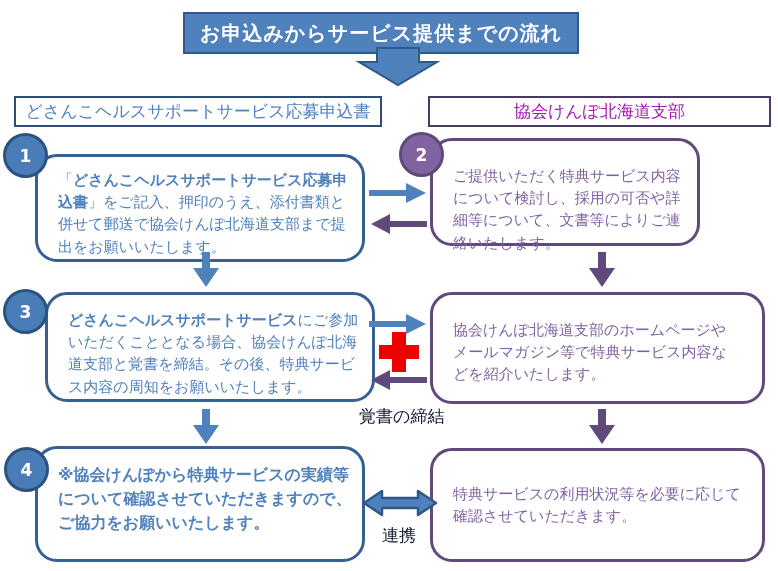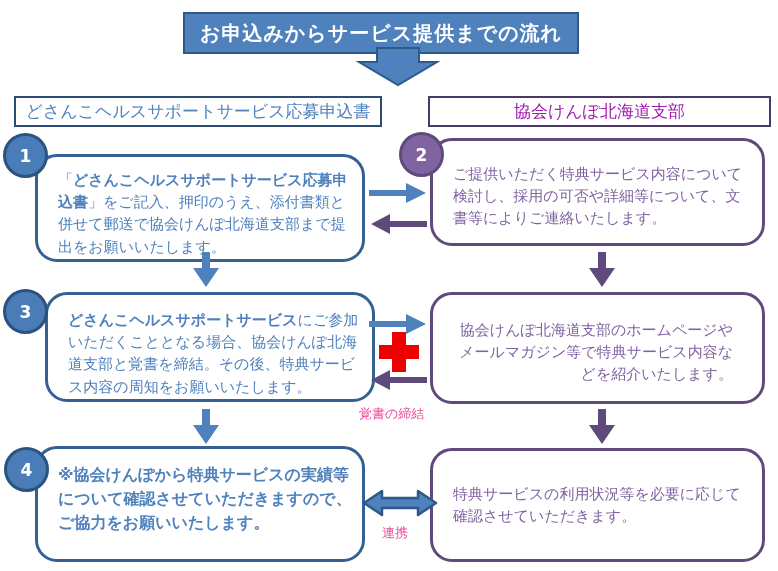--- a/index.html
+++ b/index.html
@@ -17,40 +17,40 @@
   .col-header.left{left:14px;width:364px;border:2px solid #2C4D75;color:#4F81BD;}
   .col-header.right{left:428px;width:339px;border:2px solid #4A3964;color:#a21caf;}
 
   
   .box{position:absolute;background:#fff;border-radius:22px;box-sizing:border-box;
     font-size:15px;line-height:1.48;}
   .box.blue{border:3px solid #376092;color:#4F81BD;}
   .box.purple{border:3px solid #604A7B;color:#8064A2;}
   .box .bold{font-weight:bold;}
   .box1{left:35px;top:154px;width:330px;height:108px;padding:12px 12px 0 20px;}
-  .box2{left:430px;top:138px;width:335px;height:108px;padding:24px 12px 0 20px;font-family:Liberation Mono, monospace;}
+  .box2{left:430px;top:138px;width:270px;height:108px;padding:24px 12px 0 20px;}
   .box3{left:45px;top:292px;width:330px;height:110px;padding:14px 12px 0 20px;}
-  .box-publicize{left:430px;top:292px;width:335px;height:112px;padding:24px 29px 0 20px;text-align:right;}
+  .box-publicize{left:430px;top:292px;width:335px;height:112px;padding:24px 29px 0 20px;}
   .box4{left:35px;top:446px;width:330px;height:116px;padding:14px 10px 0 20px;}
   .box-check{left:430px;top:448px;width:335px;height:114px;padding:32px 12px 0 20px;}
   .box4 .note{font-size:16px;font-weight:bold;line-height:1.5;display:block;}
 
   
   .num{position:absolute;width:45px;height:45px;border-radius:50%;
     display:flex;align-items:center;justify-content:center;
     color:#fff;font-size:17px;font-weight:bold;box-sizing:border-box;}
   .num.blue{background:#4A7CB8;border:3px solid #2B5380;}
   .num.purple{background:#8064A2;border:3px solid #5F4B79;}
   .num1{left:3px;top:133px;}
   .num2{left:399px;top:132px;}
   .num3{left:3px;top:289px;}
   .num4{left:4px;top:447px;}
 
   .abs{position:absolute;}
-  .red-label{position:absolute;color:#ec4899;font-size:13px;white-space:nowrap;}
+  .red-label{position:absolute;color:#0f172a;font-size:17px;white-space:nowrap;}
 </style>
 </head>
 <body>
 
 <div class="canvas">
 
   <div class="banner">
     <span>お申込みからサービス提供までの流れ</span>
   </div>
 

